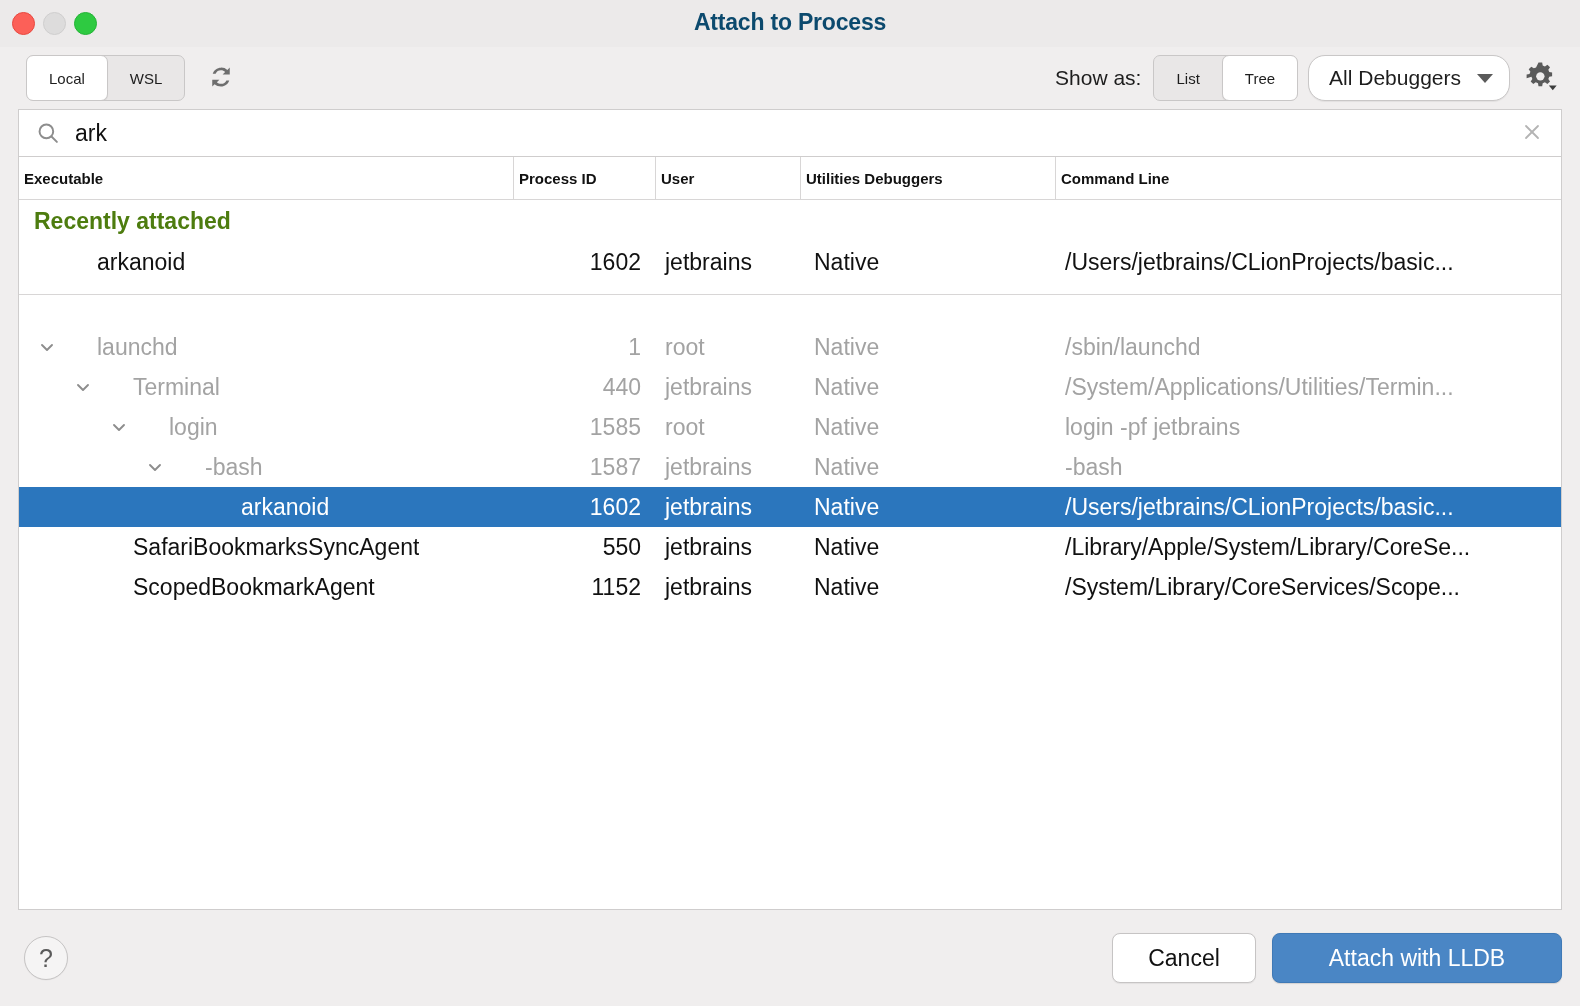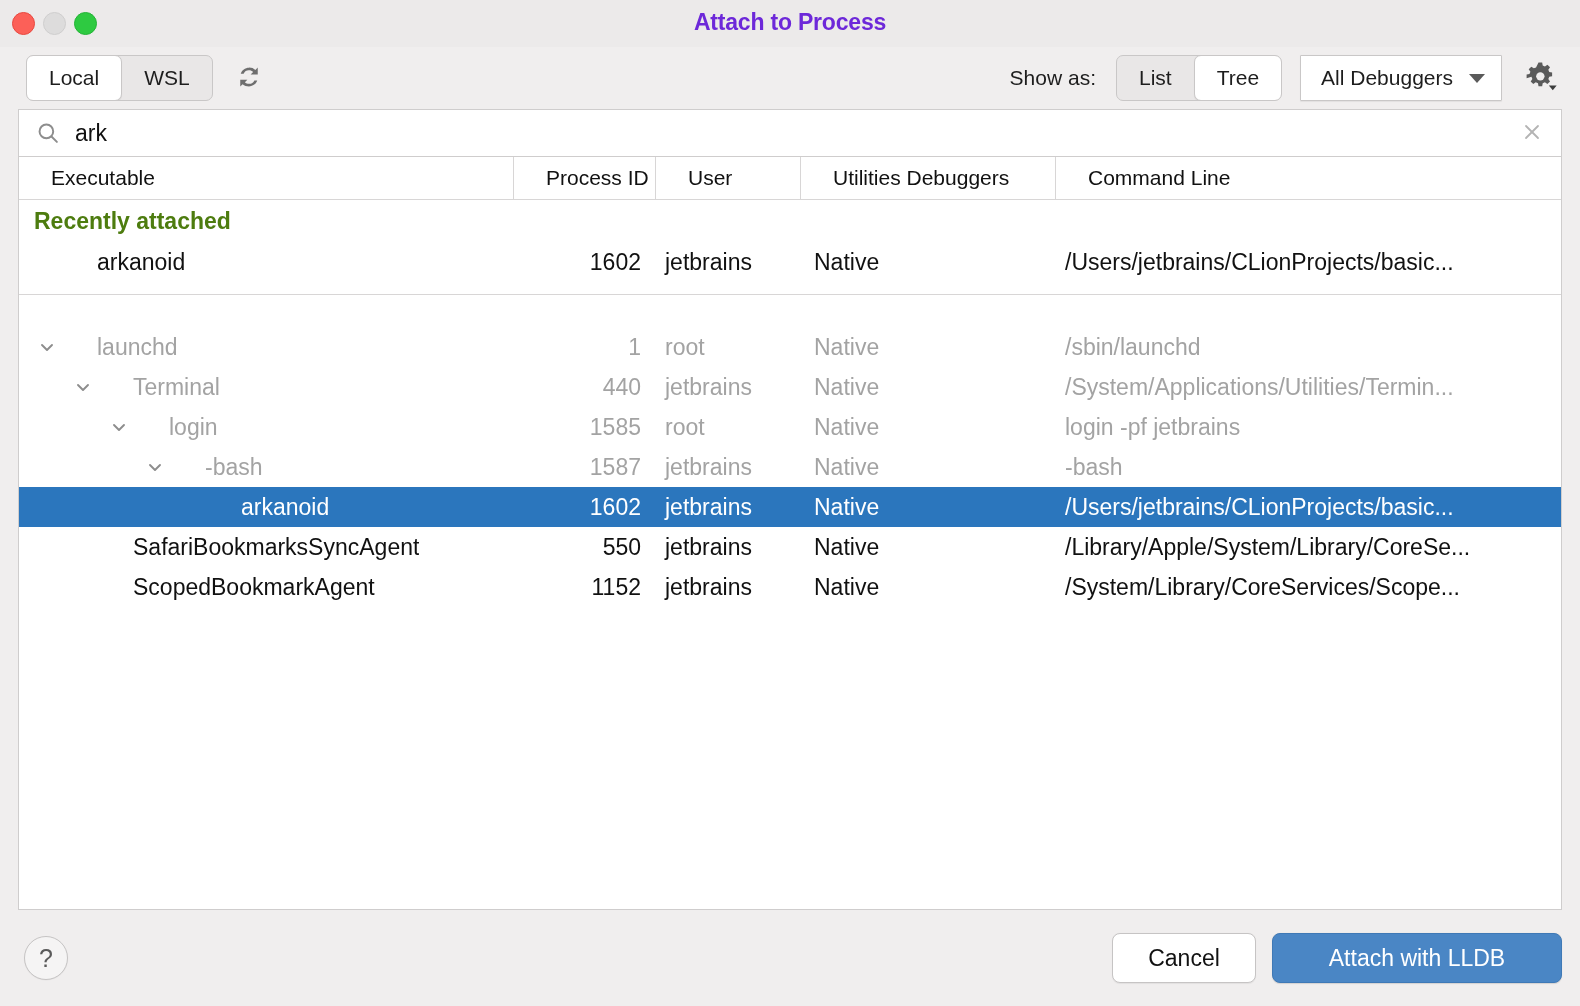--- a/index.html
+++ b/index.html
@@ -42,21 +42,21 @@
   .light.close { background: #fc6058; border: 1px solid #e8483f; }
   .light.min   { background: #dddcdc; border: 1px solid #cfcece; }
   .light.max   { background: #2eca41; border: 1px solid #24b437; }
 
   .window-title {
     position: absolute;
     left: 0; right: 0; top: 9px;
     text-align: center;
     font-size: 23px;
     font-weight: bold;
-    color: #6d28d9;
+    color: #0c4a6e;
     letter-spacing: -0.2px;
   }
 
   
   .toolbar {
     position: relative;
     height: 62px;
     flex: 0 0 62px;
     display: flex;
     align-items: center;
@@ -68,21 +68,21 @@
     background: #e9e7e7;
     border: 1px solid #c9c7c7;
     border-radius: 7px;
     height: 46px;
     overflow: hidden;
   }
   .seg {
     display: flex;
     align-items: center;
     justify-content: center;
-    font-size: 21px;
+    font-size: 15px;
     color: #1d1d1d;
     padding: 0 22px;
     background: transparent;
     border: none;
     cursor: default;
     font-family: "Liberation Sans", sans-serif;
     position: relative;
   }
   .seg.active {
     background: #ffffff;
@@ -98,37 +98,37 @@
     margin-left: 18px;
     width: 36px; height: 36px;
     display: flex; align-items: center; justify-content: center;
     background: none; border: none; cursor: default;
   }
 
   .toolbar-right {
     margin-left: auto;
     display: flex;
     align-items: center;
-    gap: 18px;
+    gap: 10px;
   }
   .show-as-label {
     font-size: 21px;
     color: #1d1d1d;
     margin-right: 2px;
   }
 
   .dropdown {
     display: inline-flex;
     align-items: center;
     gap: 16px;
     height: 46px;
     padding: 0 16px 0 20px;
     background: #ffffff;
     border: 1px solid #c9c7c7;
-    border-radius: 1px;
+    border-radius: 17px;
     font-size: 21px;
     color: #1d1d1d;
     box-shadow: 0 0.5px 1px rgba(0,0,0,0.06);
     cursor: default;
   }
   .caret {
     width: 0; height: 0;
     border-left: 8px solid transparent;
     border-right: 8px solid transparent;
     border-top: 9px solid #5a5a5a;
@@ -183,27 +183,28 @@
   }
 
   .thead {
     display: flex;
     height: 43px;
     flex: 0 0 43px;
     border-bottom: 1px solid #d8d6d6;
     background: #ffffff;
   }
   .th {
-    font-size: 21px;
+    font-size: 15px;
     color: #111;
     display: flex;
     align-items: center;
-    padding-left: 32px;
+    padding-left: 5px;
     border-left: 1px solid #d8d6d6;
     position: relative;
+    font-weight: bold;
   }
   .th:first-child { border-left: none; }
 
   .col-exec { width: 494px; }
   .col-pid  { width: 142px; }
   .col-user { width: 145px; }
   .col-dbg  { width: 255px; }
   .col-cmd  { flex: 1 1 auto; }
 
   .tbody { flex: 1 1 auto; overflow: hidden; }

